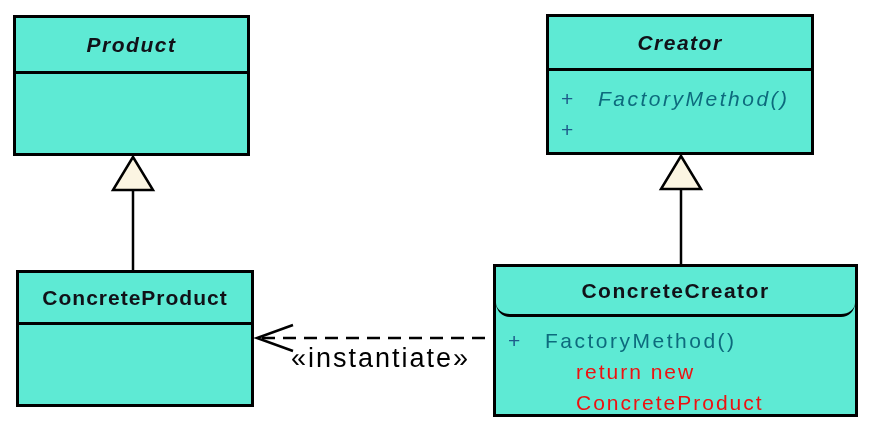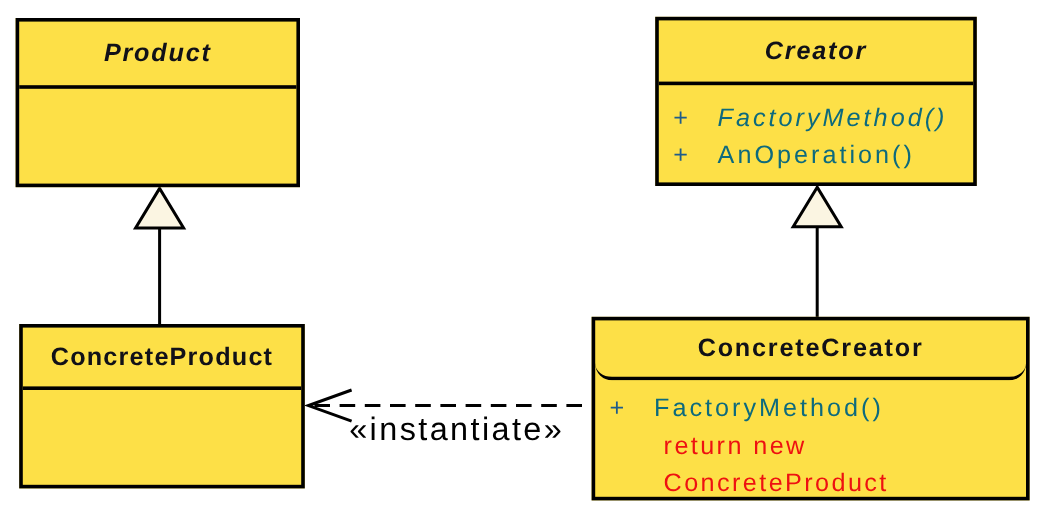--- a/index.html
+++ b/index.html
@@ -12,21 +12,21 @@
   }
   .connectors{position:absolute;left:0;top:0;z-index:0;}
   .connectors line{stroke:#000000;}
   .connectors .solid{stroke-width:2.5;}
   .connectors .dashed{stroke-width:2.5;stroke-dasharray:13 8;}
   .connectors polygon{stroke:#000000;stroke-width:2.5;}
   .connectors .open-arrow{fill:none;stroke:#000000;stroke-width:2.5;stroke-linejoin:miter;}
 
   .class-box{
     position:absolute;
-    background:#fde047;
+    background:#5eead4;
     border:3px solid #000000;
     box-sizing:border-box;
     z-index:1;
   }
   .title{
     display:flex;align-items:center;justify-content:center;
     border-bottom:3px solid #000000;
     box-sizing:content-box;
     font-weight:bold;font-size:21px;letter-spacing:1.5px;
     color:#111118;
@@ -35,21 +35,21 @@
   .members{padding:9px 0 0 12px;}
   .method{
     display:flex;align-items:center;
     height:31px;
     font-size:21px;letter-spacing:2.5px;
     color:#0d6a7d;
   }
   .vis{color:#1f5c8b;width:37px;flex:0 0 37px;letter-spacing:0;}
   .note-line{
     display:flex;align-items:center;
-    height:31px;margin-left:45px;
+    height:31px;margin-left:68px;
     font-size:21px;letter-spacing:2px;
     color:#ee1111;
   }
   .edge-label{
     position:absolute;left:291px;top:343px;
     font-size:27px;letter-spacing:2px;color:#000000;
     z-index:1;white-space:nowrap;
   }
 </style>
 </head>
@@ -79,21 +79,20 @@
 
   <div class="class-box" style="left:546px;top:14px;width:268px;height:141px;">
     <div class="title italic" style="height:51px;">Creator</div>
     <div class="members" style="padding-top:12px;">
       <div class="method">
         <span class="vis">+</span>
         <span class="italic">FactoryMethod()</span>
       </div>
       <div class="method">
         <span class="vis">+</span>
-        <span>AnOperation()</span>
       </div>
     </div>
   </div>
 
   <div class="class-box" style="left:16px;top:270px;width:238px;height:137px;">
     <div class="title" style="height:49px;letter-spacing:1px;">ConcreteProduct</div>
     <div class="members"></div>
   </div>
 
   <div class="class-box" style="left:493px;top:264px;width:365px;height:153px;">

